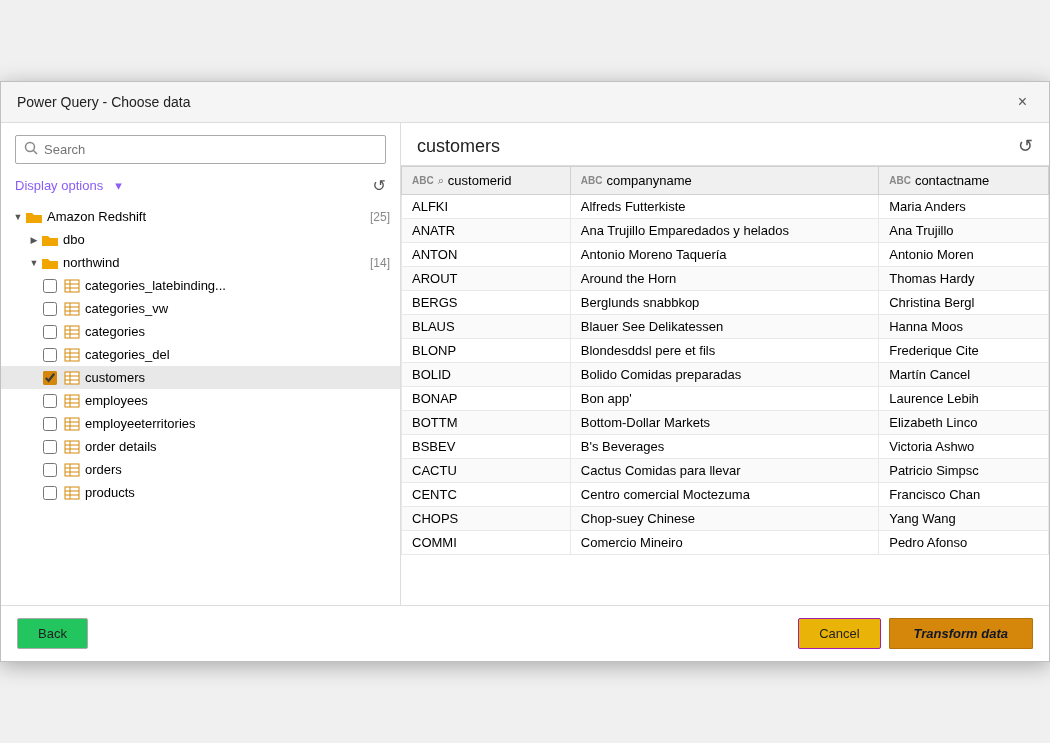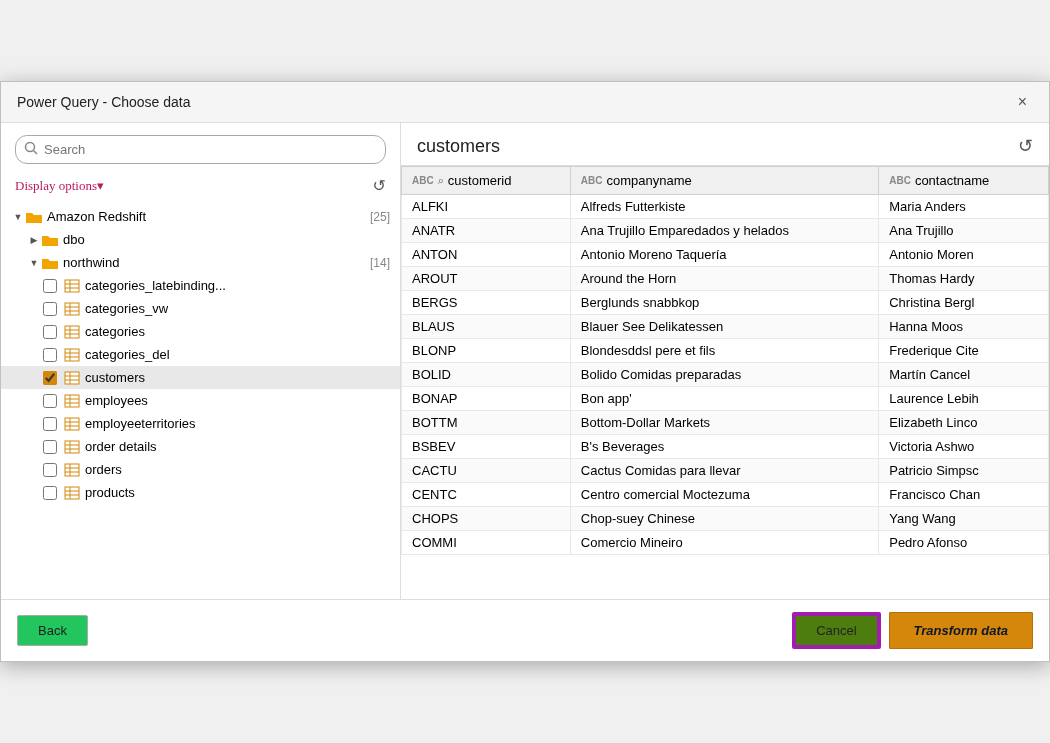--- a/index.html
+++ b/index.html
@@ -56,21 +56,21 @@
       display: flex;
       flex-direction: column;
       flex-shrink: 0;
     }
     .search-area {
       padding: 12px 14px 6px 14px;
     }
     .search-box {
       display: flex;
       border: 1px solid #aaa;
-      border-radius: 12px;
+      border-radius: 2px;
       padding: 5px 8px;
       background: #fff;
       gap: 6px;
     }
     .search-icon-svg {
       color: #888;
       flex-shrink: 0;
     }
     .search-input {
       border: none;
@@ -82,28 +82,27 @@
     }
     .display-options-row {
       display: flex;
       align-items: center;
       justify-content: space-between;
       padding: 6px 14px 6px 14px;
     }
     .display-options-btn {
       display: flex;
       align-items: center;
-      gap: 0;
+      gap: 12px;
       background: none;
       border: none;
       cursor: pointer;
-      color: #be185d;
+      color: #8b5cf6;
       font-size: 13px;
       font-weight: 500;
-      font-family: Liberation Serif, serif;
     }
     .refresh-btn-left {
       background: none;
       border: none;
       cursor: pointer;
       font-size: 16px;
       color: #555;
     }
     .tree-area {
       flex: 1;
@@ -253,22 +252,22 @@
       font-size: 13px;
       color: #222;
       border-radius: 2px;
     }
     .footer-right {
       display: flex;
       gap: 8px;
     }
     .btn-cancel {
       padding: 7px 20px;
-      background: #4d7c0f;
-      border: 4px solid #a21caf;
+      background: #eab308;
+      border: 1px solid #a21caf;
       cursor: pointer;
       font-size: 13px;
       color: #222;
       border-radius: 2px;
     }
     .btn-transform {
       padding: 7px 24px;
       background: #d4870a;
       border: 1px solid #b5720a;
       cursor: pointer;

